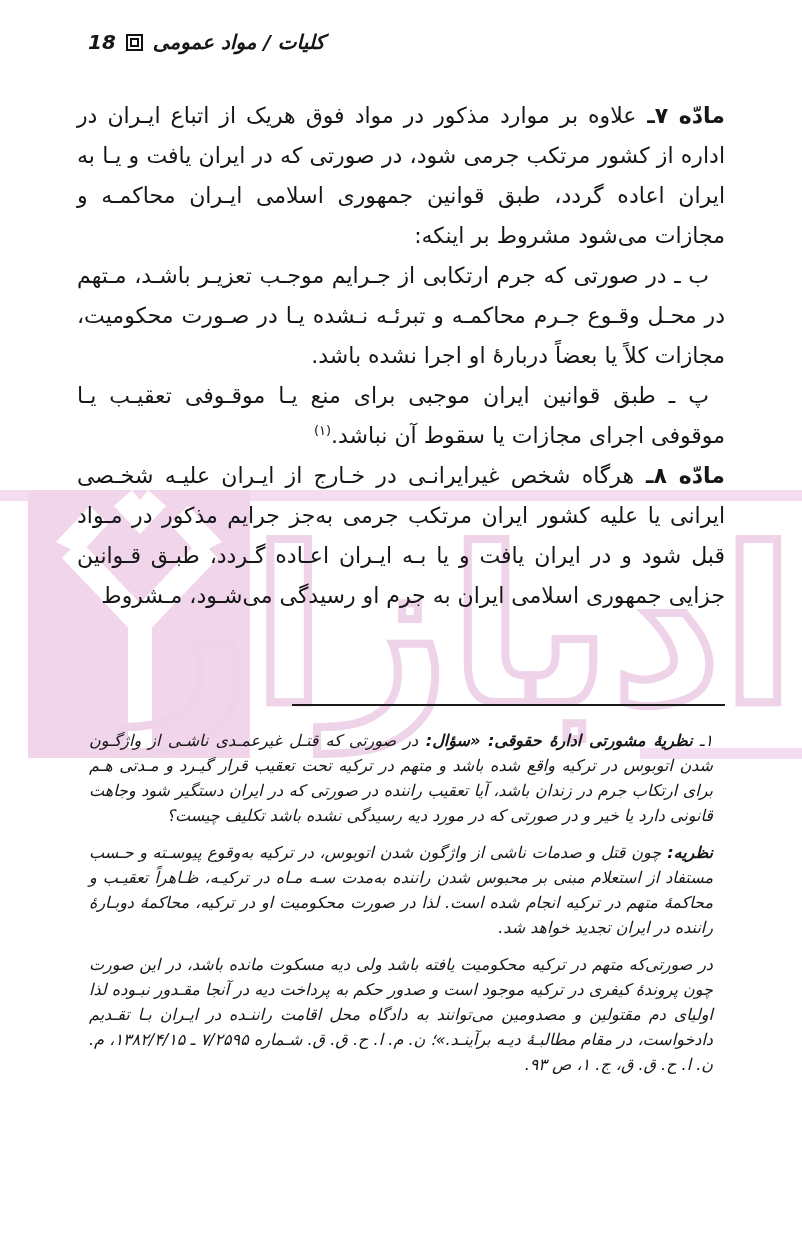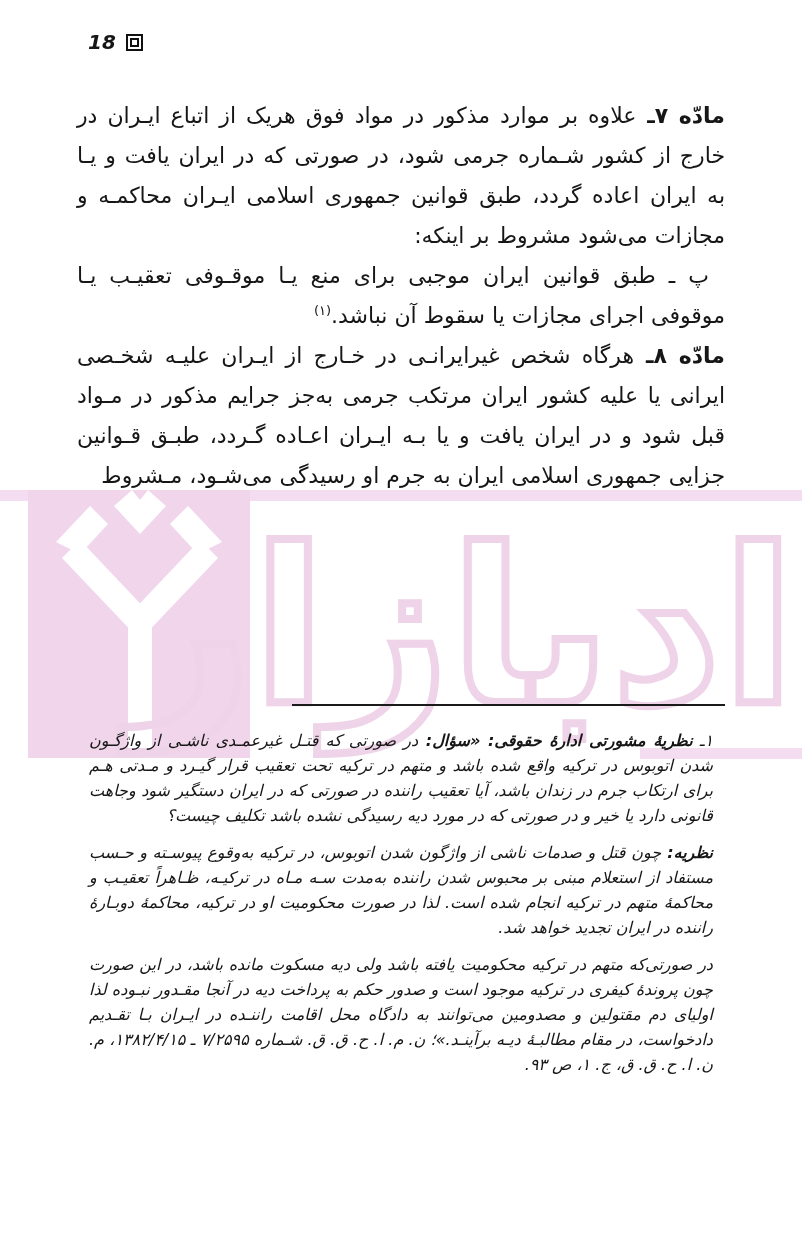--- a/index.html
+++ b/index.html
@@ -115,28 +115,30 @@
     </svg>
   </div>
   <svg class="wm-wordmark" viewBox="0 0 570 300">
     <text x="285" y="225" text-anchor="middle" direction="rtl" font-size="215" stroke="#eed3e9" stroke-width="8">دادبازار</text>
   </svg>
 </div>
 
 <div class="content">
 
   <div class="running-head">
+    <span>کلیات / مواد عمومی</span>
     <span class="head-icon">
         <span class="inner"></span>
       </span>
     <span>18</span>
   </div>
 
   <div class="body-text">
-    <p><b>مادّه ۷ـ </b><span>علاوه بر موارد مذکور در مواد فوق هریک از اتباع ایـران در خارج از کشور شـماره جرمی شود، در صورتی که در ایران یافت و یـا به ایران اعاده گردد، طبق قوانین جمهوری اسلامی ایـران محاکمـه و مجازات می‌شود مشروط بر اینکه:</span></p>
+    <p><b>مادّه ۷ـ </b><span>علاوه بر موارد مذکور در مواد فوق هریک از اتباع ایـران در اداره از کشور مرتکب جرمی شود، در صورتی که در ایران یافت و یـا به ایران اعاده گردد، طبق قوانین جمهوری اسلامی ایـران محاکمـه و مجازات می‌شود مشروط بر اینکه:</span></p>
+    <p class="indent"><span>ب ـ در صورتی که جرم ارتکابی از جـرایم موجـب تعزیـر باشـد، مـتهم در محـل وقـوع جـرم محاکمـه و تبرئـه نـشده یـا در صـورت محکومیت، مجازات کلاً یا بعضاً دربارهٔ او اجرا نشده باشد.</span></p>
     <p class="indent"><span>پ ـ طبق قوانین ایران موجبی برای منع یـا موقـوفی تعقیـب یـا موقوفی اجرای مجازات یا سقوط آن نباشد.</span><sup>(۱)</sup></p>
     <p><b>مادّه ۸ـ </b><span>هرگاه شخص غیرایرانـی در خـارج از ایـران علیـه شخـصی ایرانی یا علیه کشور ایران مرتکب جرمی به‌جز جرایم مذکور در مـواد قبل شود و در ایران یافت و یا بـه ایـران اعـاده گـردد، طبـق قـوانین جزایی جمهوری اسلامی ایران به جرم او رسیدگی می‌شـود، مـشروط</span></p>
   </div>
 
   <div class="footnote-rule"></div>
 
   <div class="footnote">
     <p><span>۱ـ </span><b>نظریهٔ مشورتی ادارهٔ حقوقی: </b><b>«سؤال: </b><span>در صورتی که قتـل غیرعمـدی ناشـی از واژگـون شدن اتوبوس در ترکیه واقع شده باشد و متهم در ترکیه تحت تعقیب قرار گیـرد و مـدتی هـم برای ارتکاب جرم در زندان باشد، آیا تعقیب راننده در صورتی که در ایران دستگیر شود وجاهت قانونی دارد یا خیر و در صورتی که در مورد دیه رسیدگی نشده باشد تکلیف چیست؟</span></p>
     <p><b>نظریه: </b><span>چون قتل و صدمات ناشی از واژگون شدن اتوبوس، در ترکیه به‌وقوع پیوسـته و حـسب مستفاد از استعلام مبنی بر محبوس شدن راننده به‌مدت سـه مـاه در ترکیـه، ظـاهراً تعقیـب و محاکمهٔ متهم در ترکیه انجام شده است. لذا در صورت محکومیت او در ترکیه، محاکمهٔ دوبـارهٔ راننده در ایران تجدید خواهد شد.</span></p>
     <p><span>در صورتی‌که متهم در ترکیه محکومیت یافته باشد ولی دیه مسکوت مانده باشد، در این صورت چون پروندهٔ کیفری در ترکیه موجود است و صدور حکم به پرداخت دیه در آنجا مقـدور نبـوده لذا اولیای دم مقتولین و مصدومین می‌توانند به دادگاه محل اقامت راننـده در ایـران بـا تقـدیم دادخواست، در مقام مطالبـهٔ دیـه برآینـد.»؛ ن. م. ا. ح. ق. ق. شـماره ۷/۲۵۹۵ ـ ۱۳۸۲/۴/۱۵، م. ن. ا. ح. ق. ق، ج. ۱، ص ۹۳.</span></p>

